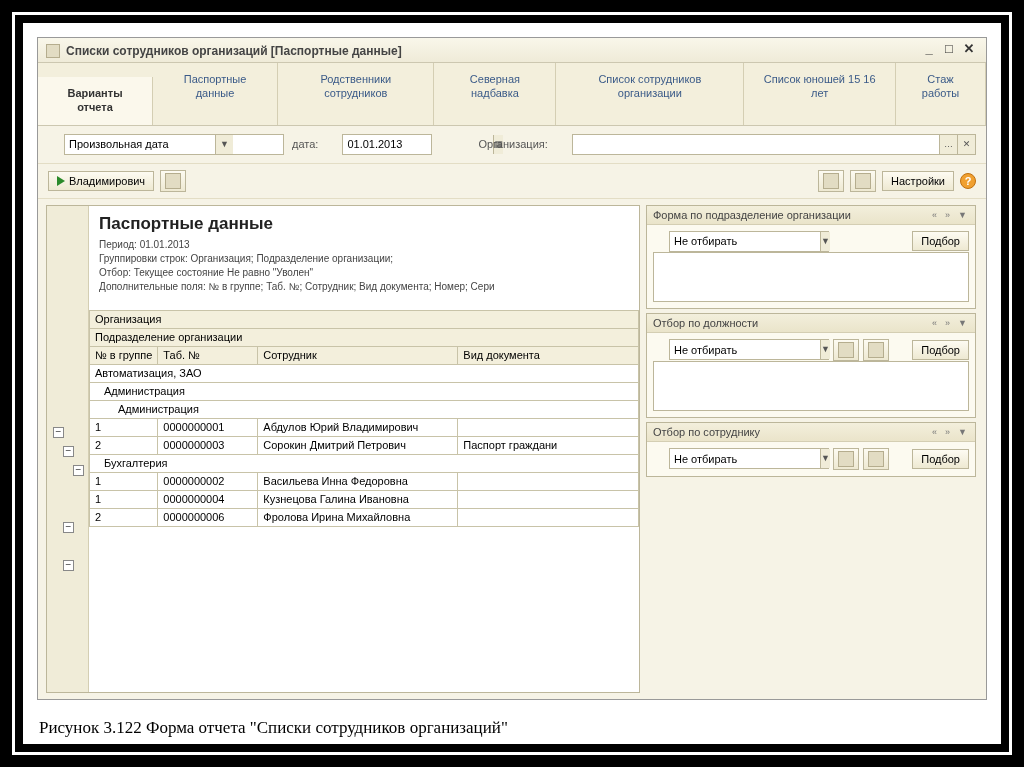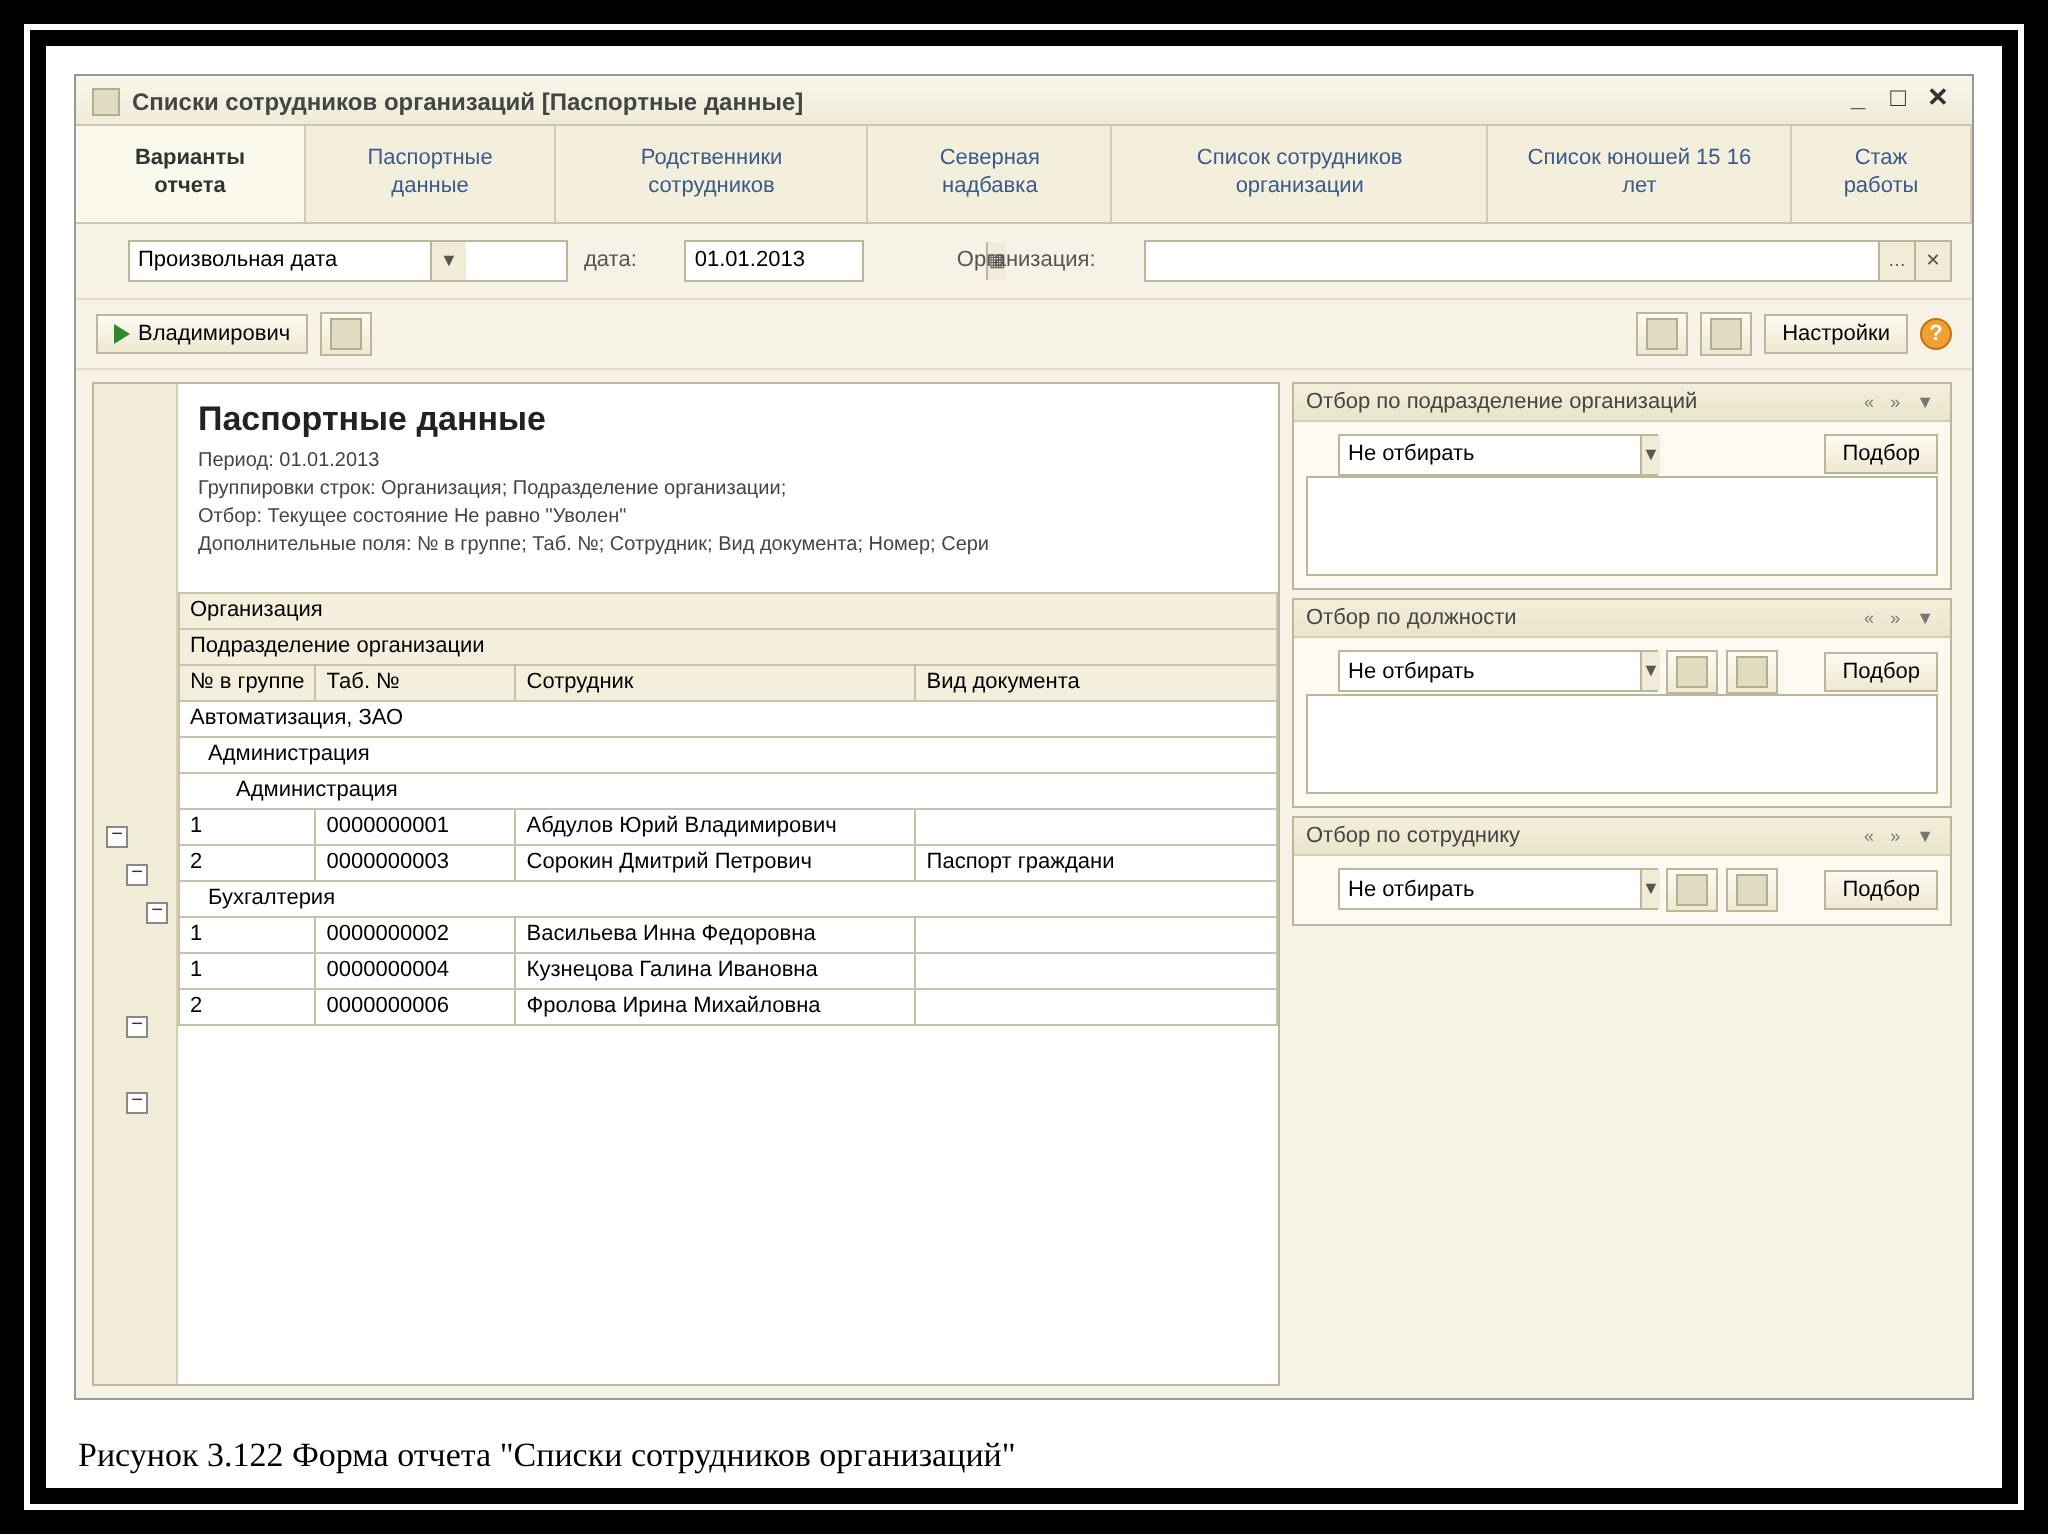--- a/index.html
+++ b/index.html
@@ -71,20 +71,21 @@
       text-align: center;
       font-size: 11px;
       color: #3a5a88;
       min-width: 90px;
       line-height: 1.25;
     }
     .tab.active {
       background: #fbf8ec;
       color: #333;
       font-weight: bold;
+      margin-top: 14px;
     }
     .params-bar {
       padding: 8px 10px;
       display: flex;
       align-items: center;
       gap: 8px;
       border-bottom: 1px solid #e3ddc5;
       background: #f6f3e6;
     }
     .combo {
@@ -388,21 +389,21 @@
               </tr>
             </tbody>
               </table>
           </div>
         </div>
 
         <div class="side-panels">
 
           <div class="panel">
             <div class="panel-head">
-              <span>Отбор по подразделение организаций</span>
+              <span>Форма по подразделение организации</span>
               <span class="spacer"></span>
               <span class="chev">«</span>
               <span class="chev">»</span>
               <span class="chev">▼</span>
             </div>
             <div class="panel-body">
               <div class="panel-row">
                 <span class="combo" style="width:160px">
                   <input value="Не отбирать" style="">
                   <span class="combo-btn">▼</span>

